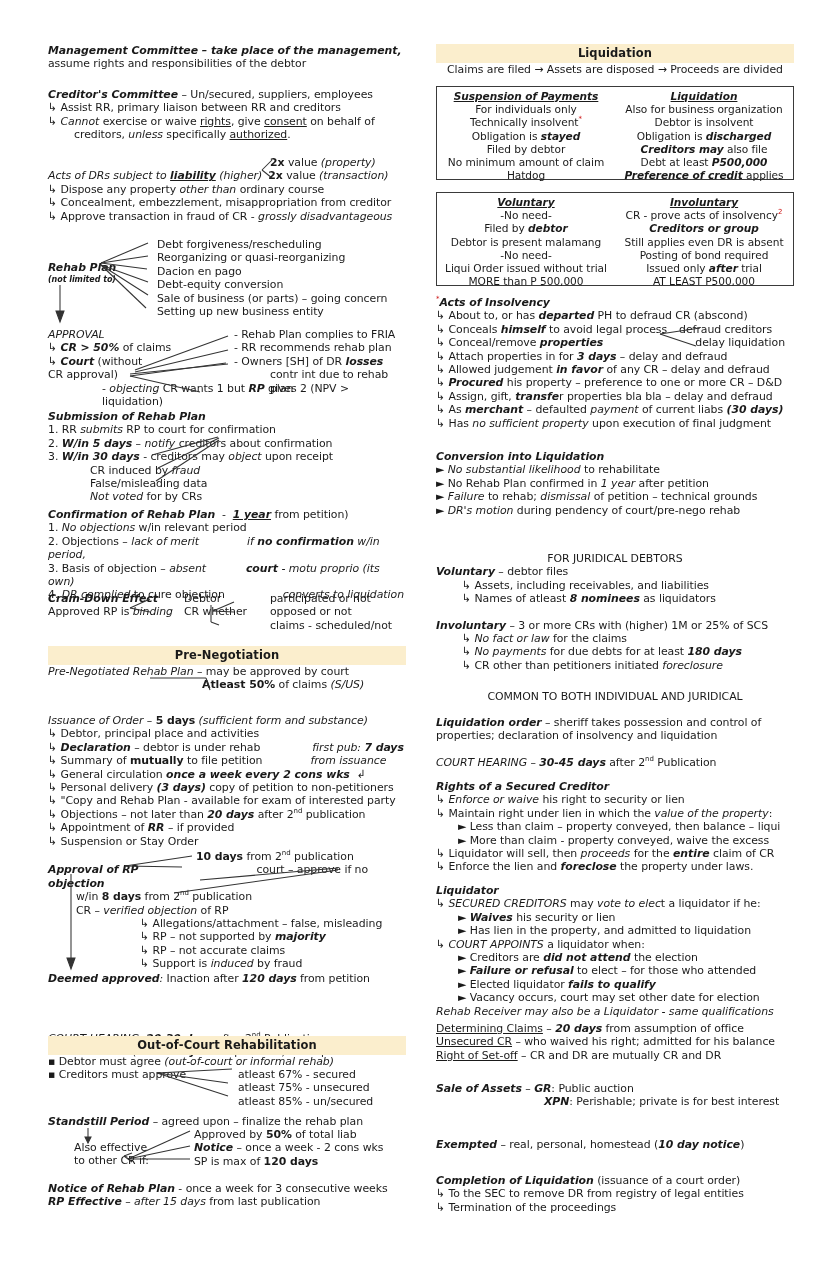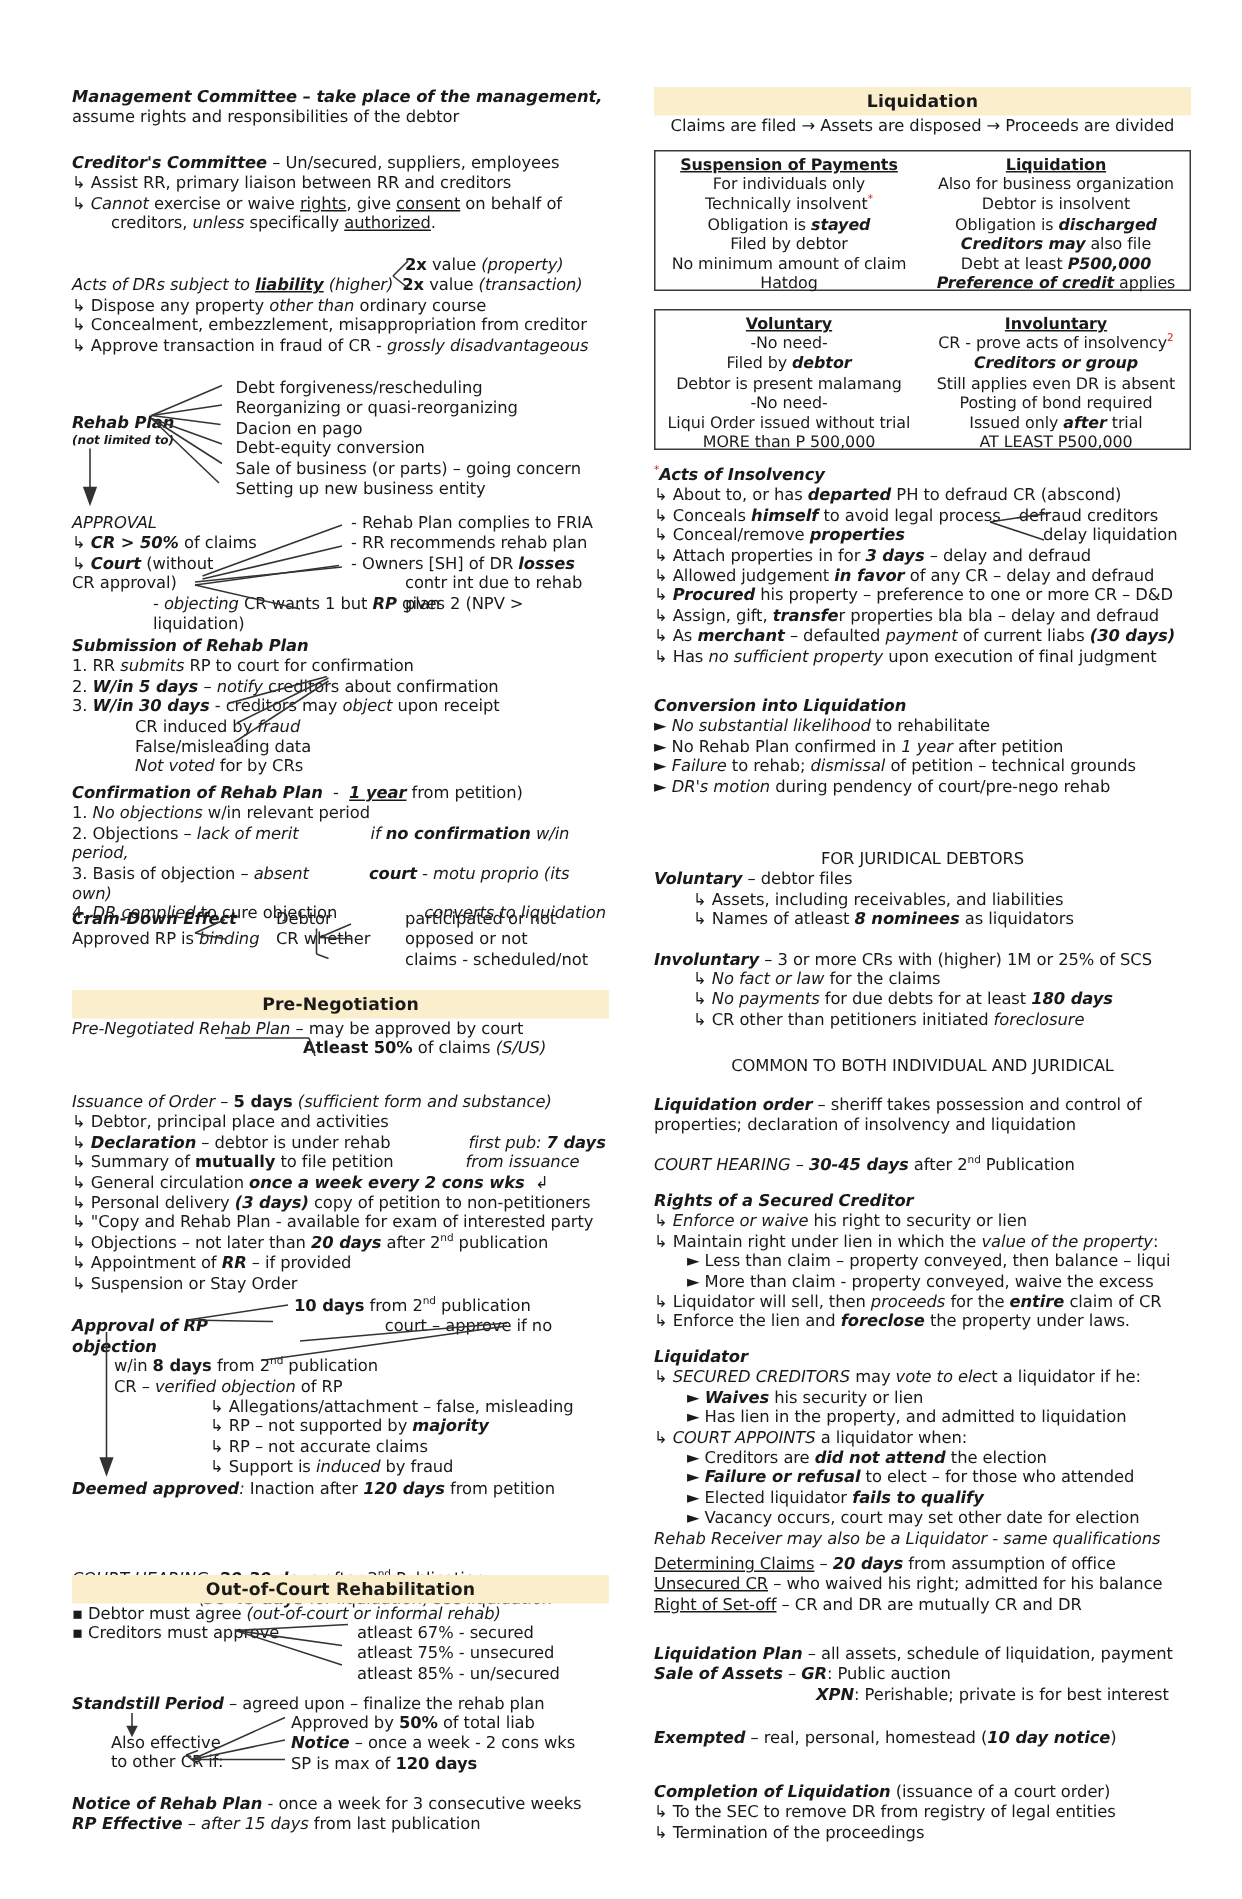--- a/index.html
+++ b/index.html
@@ -4,21 +4,21 @@
 <style>
   html,body{margin:0;padding:0;}
   body{
     width:828px;height:1266px;
     background:#ffffff;
     font-family:"DejaVu Sans","Liberation Sans",sans-serif;
     color:#1a1a1a;
     position:relative;
     overflow:hidden;
   }
-  .page{position:absolute;inset:0;margin-top:14px;}
+  .page{position:absolute;inset:0;}
   .col{position:absolute;top:0;width:358px;}
   .col-left{left:48px;}
   .col-right{left:436px;}
 
   .blk{position:absolute;width:358px;}
 
   .banner{
     background:#fbeecd;
     text-align:center;
     font-weight:bold;
@@ -50,21 +50,21 @@
     border:1.6px solid #3a3a3a;
     display:flex;
     box-sizing:border-box;
   }
   .tbl .cell{
     flex:1 1 50%;
     padding:3px 2px 4px 2px;
     box-sizing:border-box;
   }
   .tbl .cell .ln{text-align:center;font-size:10.6px;line-height:13.2px;}
-  .tbl .hd{font-weight:bold;text-decoration:underline;}
+  .tbl .hd{font-weight:bold;font-style:italic;text-decoration:underline;}
 
   
   .ovl{position:absolute;left:0;top:0;width:828px;height:1266px;pointer-events:none;}
 </style>
 </head>
 <body>
 
 <div class="page">
 
   <div class="col col-left">
@@ -335,21 +335,20 @@
       <div class="ln" style="font-style:italic">Rehab Receiver may also be a Liquidator - same qualifications</div>
     </div>
 
     <div class="blk" style="top:1022px">
       <div class="ln"><u>Determining Claims</u> – <span class="bi">20 days</span> from assumption of office</div>
       <div class="ln"><u>Unsecured CR</u> – who waived his right; admitted for his balance</div>
       <div class="ln"><u>Right of Set-off</u> – CR and DR are mutually CR and DR</div>
     </div>
 
     <div class="blk" style="top:1082px">
-      <div class="ln"><span class="bi">Liquidation Plan</span> – all assets, schedule of liquidation, payment</div>
       <div class="ln"><span class="bi">Sale of Assets</span> – <span class="bi">GR</span>: Public auction</div>
       <div class="ln" style="padding-left:108px"><span class="bi">XPN</span>: Perishable; private is for best interest</div>
     </div>
 
     <div class="blk" style="top:1138px">
       <div class="ln"><span class="bi">Exempted</span> – real, personal, homestead (<span class="bi">10 day notice</span>)</div>
     </div>
 
     <div class="blk" style="top:1174px">
       <div class="ln"><span class="bi">Completion of Liquidation</span> (issuance of a court order)</div>

